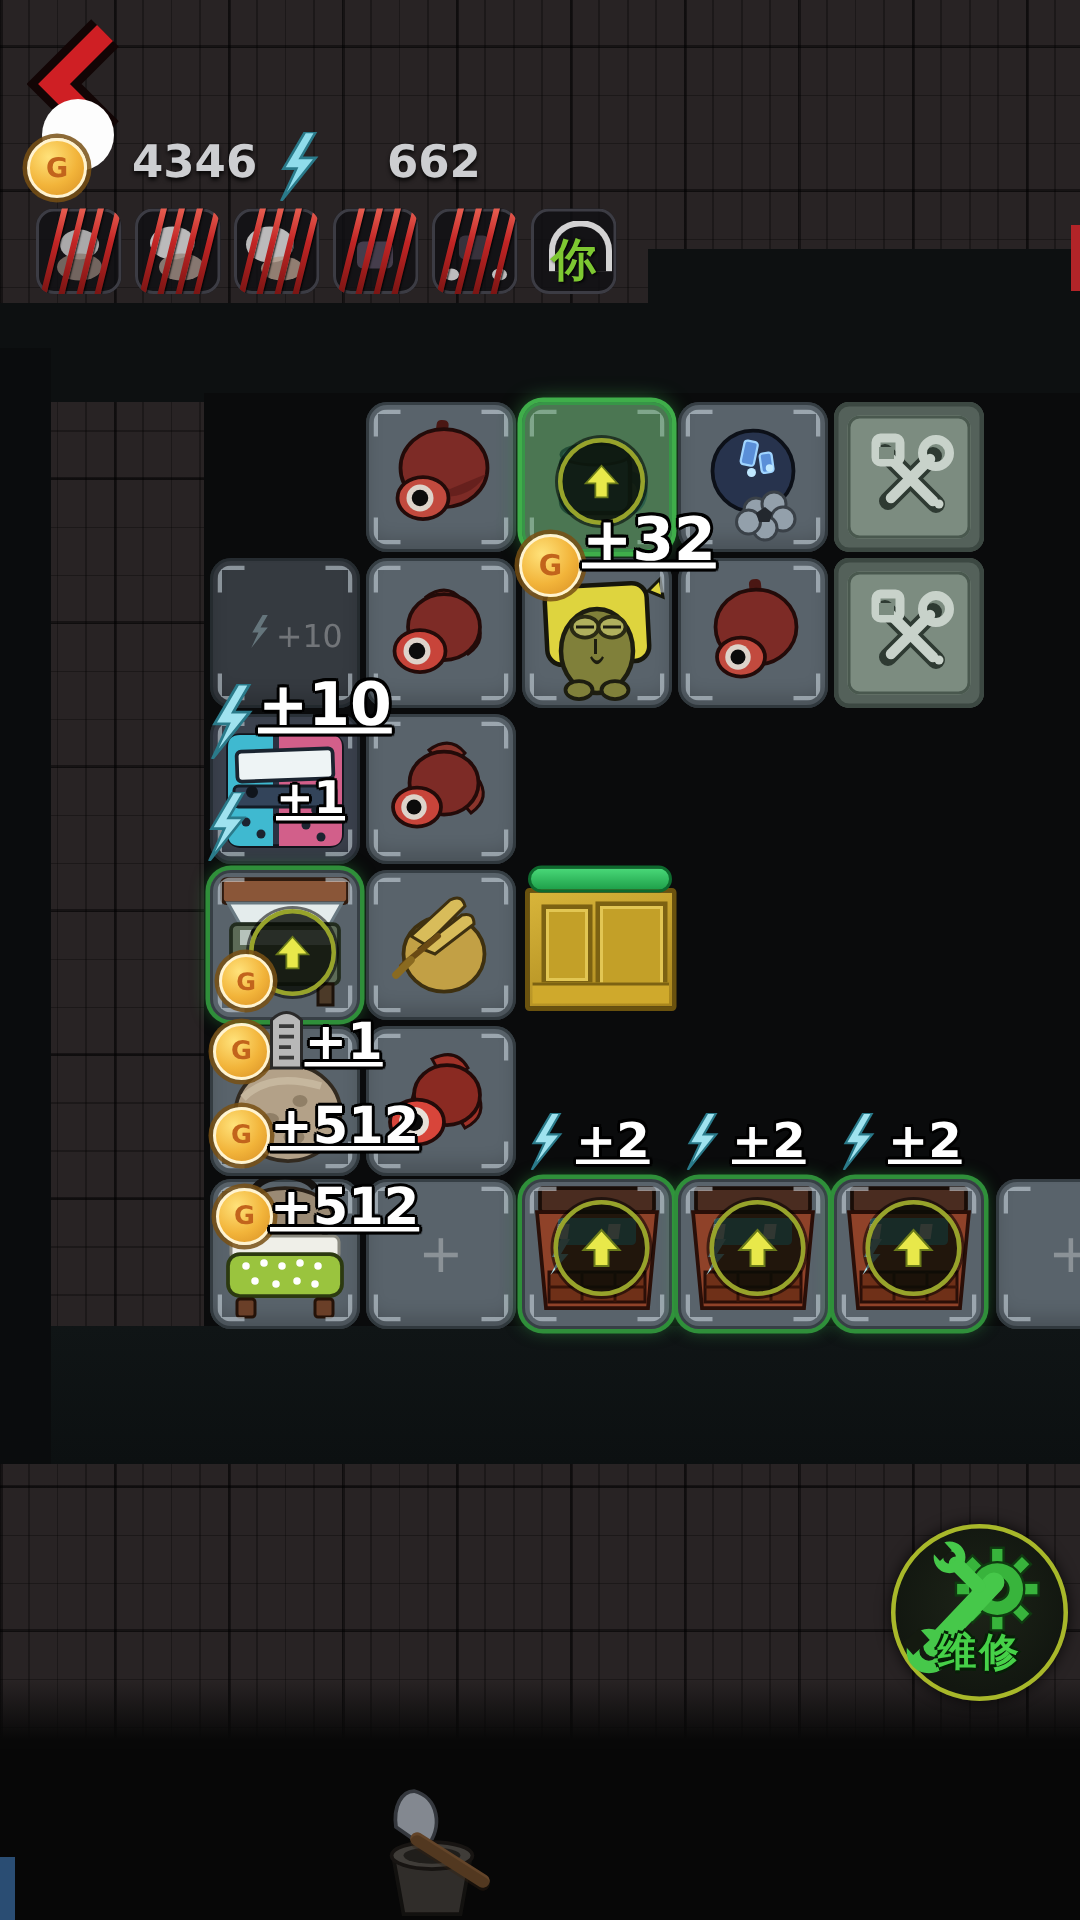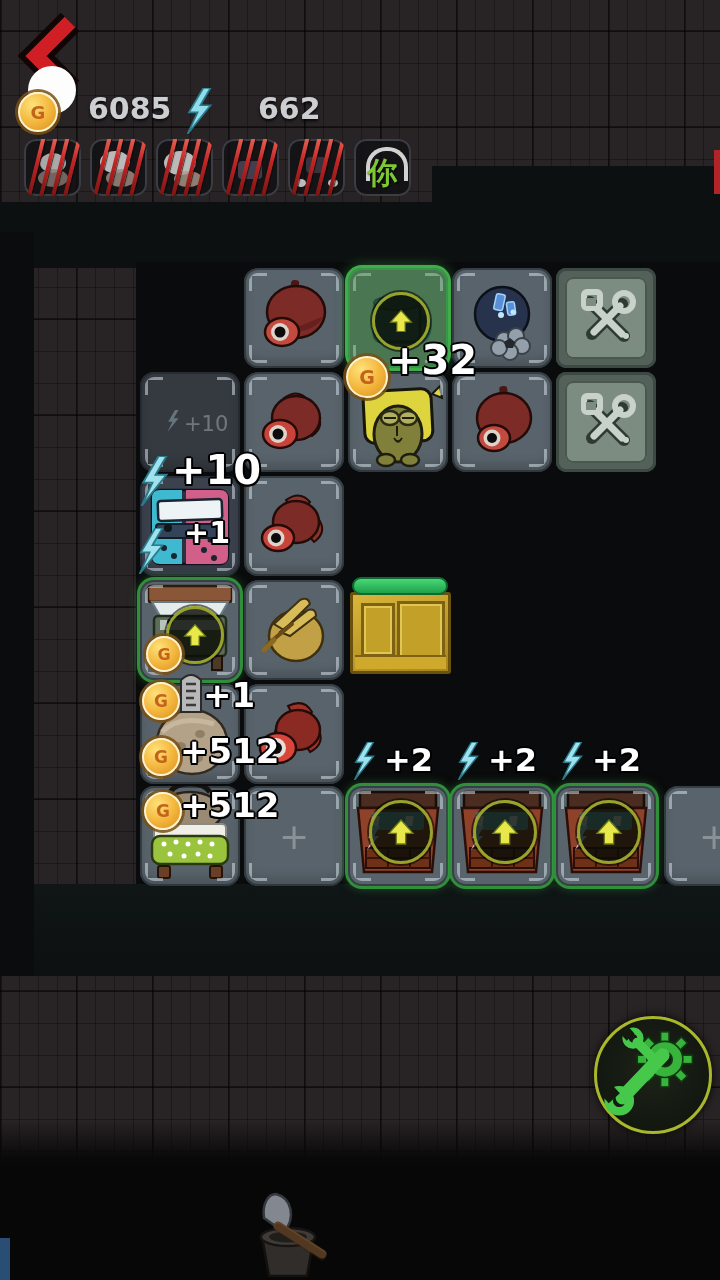--- a/index.html
+++ b/index.html
@@ -10,21 +10,21 @@
       repeating-linear-gradient(90deg, rgba(0,0,0,.45) 0 2px, transparent 2px 76px),
       repeating-linear-gradient(0deg, rgba(0,0,0,.45) 0 2px, transparent 2px 96px),
       repeating-linear-gradient(90deg, rgba(0,0,0,.30) 0 1px, transparent 1px 19px),
       repeating-linear-gradient(0deg, rgba(0,0,0,.30) 0 1px, transparent 1px 32px),
       #282324;
   }
   .abs{position:absolute;}
   .dark{background:#0d1011;}
   
   .num{position:absolute;font-weight:bold;color:#ffffff;line-height:1;}
-  .outline{text-shadow:2px 0 #000,-2px 0 #000,0 2px #000,0 -2px #000,1.5px 1.5px #000,-1.5px -1.5px #000,1.5px -1.5px #000,-1.5px 1.5px #000;}
+  .outline{text-shadow:2px 0 #000,-2px 0 #000,0 2px #000,0 -2px #000,1.5px 1.5px #000,-1.5px -1.5px #000,1.5px -1.5px #000,-1.5px 1.5px #000;text-decoration:underline;}
   .hudnum{color:#cdced1;text-shadow:0 2px 3px rgba(0,0,0,.8);font-size:30px;}
   
   .cell{position:absolute;width:100px;height:100px;background:#59636b;border-radius:14px;
         box-shadow:inset 0 0 0 2px rgba(28,34,38,.55), inset 0 -8px 12px rgba(0,0,0,.18);}
   .cell::before{content:"";position:absolute;inset:5px;border-radius:9px;background-repeat:no-repeat;background-image:
     linear-gradient(rgba(210,222,230,.55),rgba(210,222,230,.55)),linear-gradient(rgba(210,222,230,.55),rgba(210,222,230,.55)),
     linear-gradient(rgba(210,222,230,.55),rgba(210,222,230,.55)),linear-gradient(rgba(210,222,230,.55),rgba(210,222,230,.55)),
     linear-gradient(rgba(210,222,230,.55),rgba(210,222,230,.55)),linear-gradient(rgba(210,222,230,.55),rgba(210,222,230,.55)),
     linear-gradient(rgba(210,222,230,.55),rgba(210,222,230,.55)),linear-gradient(rgba(210,222,230,.55),rgba(210,222,230,.55));
     background-position:top left,top left,top right,top right,bottom left,bottom left,bottom right,bottom right;
@@ -85,21 +85,21 @@
   <div class="abs" style="left:714px;top:150px;width:6px;height:44px;background:#b22428;"></div>
 
   <svg class="abs" style="left:18px;top:12px;" width="64" height="80" viewBox="0 0 64 80">
     <path d="M52 10 L18 44 L52 78" fill="none" stroke="#120505" stroke-width="26" stroke-linejoin="miter"></path>
     <path d="M52 10 L18 44 L52 78" fill="none" stroke="#cf1f24" stroke-width="15"></path>
   </svg>
   <div class="abs" style="left:28px;top:66px;width:48px;height:48px;border-radius:50%;background:#fdfdfd;"></div>
   <div class="coin" style="left:18px;top:92px;width:36px;height:36px;font-size:18px;">
     <span>G</span>
   </div>
-  <div class="num hudnum" style="left:88px;top:94px;">6085</div>
+  <div class="num hudnum" style="left:88px;top:94px;">4346</div>
   <svg class="abs" style="left:184px;top:88px;" width="30" height="46" viewBox="0 0 20 32">
     <path d="M13 0 L3 17 L9 17 L2 32 L18 12 L11 12 L18 0 Z" fill="#8fdceb" stroke="#2a7a8a" stroke-width="1.2"></path>
   </svg>
   <div class="num hudnum" style="left:258px;top:94px;">662</div>
 
   <div class="slot" style="left:24px;top:139px;">
     <div class="blob" style="left:16px;top:14px;width:26px;height:20px;background:#cfcfcf;opacity:.8;"></div>
     <div class="blob" style="left:14px;top:30px;width:30px;height:18px;background:#8a7a72;opacity:.8;"></div>
     <div class="slash" style="left:10px;"></div>
     <div class="slash" style="left:22px;"></div>
@@ -507,20 +507,21 @@
         <path d="M24 76 L62 36" stroke-width="13"></path>
         <circle cx="21" cy="79" r="10" stroke-width="8"></circle>
       </g>
       <rect x="6" y="68" width="14" height="10" fill="#141a10" transform="rotate(-42 13 73)"></rect>
       <g stroke="#46c84a" stroke-linecap="round" fill="none">
         <path d="M38 24 L52 38" stroke-width="9"></path>
         <circle cx="34" cy="20" r="7" stroke-width="6"></circle>
       </g>
       <rect x="24" y="12" width="10" height="8" fill="#141a10" transform="rotate(-42 29 16)"></rect>
     </svg>
+    <div class="repair-label">维修</div>
   </div>
 
   <svg class="abs" style="left:232px;top:1182px;opacity:.92;" width="110" height="98" viewBox="0 0 110 98">
     <path d="M44 12 C60 16 64 36 52 50 L32 36 C30 22 36 12 44 12 Z" fill="#8e949c" stroke="#383c42" stroke-width="2.5"></path>
     <path d="M30 55 L82 55 L75 94 L37 94 Z" fill="#34312e" stroke="#141210" stroke-width="2.5"></path>
     <ellipse cx="56" cy="55" rx="27" ry="9" fill="#44413d" stroke="#191613" stroke-width="2.5"></ellipse>
     <ellipse cx="56" cy="55" rx="19" ry="5.5" fill="#23201d"></ellipse>
     <path d="M46 44 L90 72" stroke="#6b4a2c" stroke-width="9" stroke-linecap="round"></path>
     <path d="M46 44 L90 72" stroke="#3a2714" stroke-width="9" stroke-linecap="round" opacity=".35" transform="translate(0,2)"></path>
   </svg>

